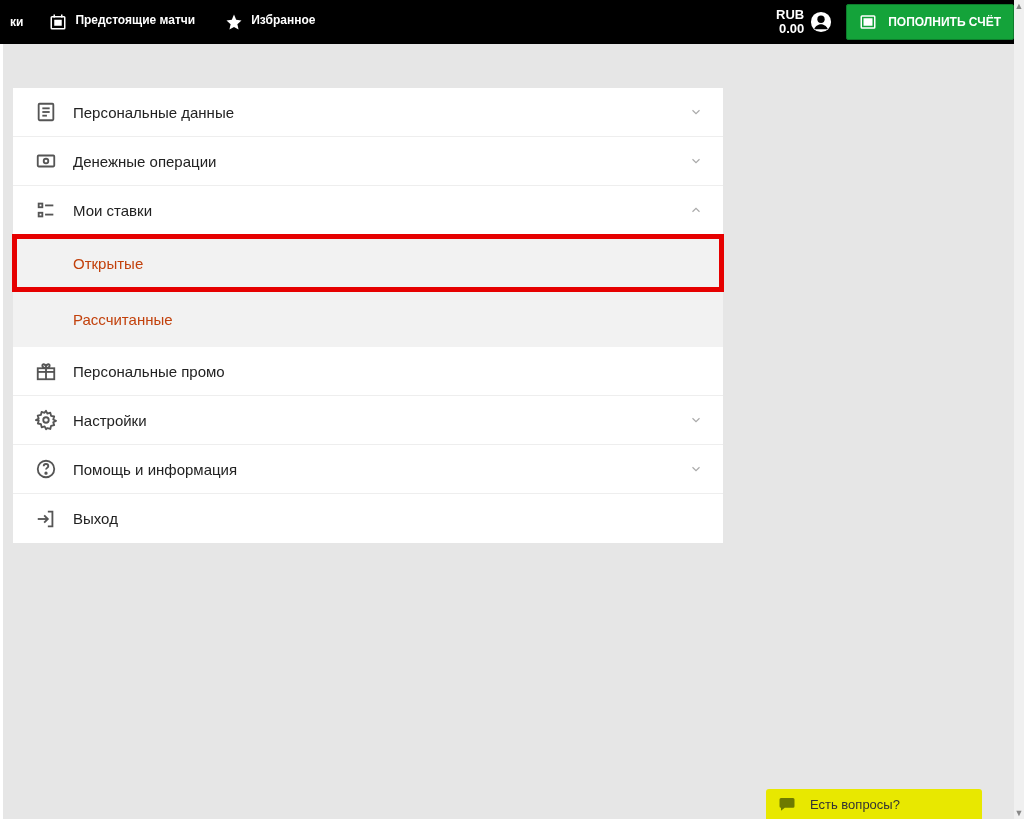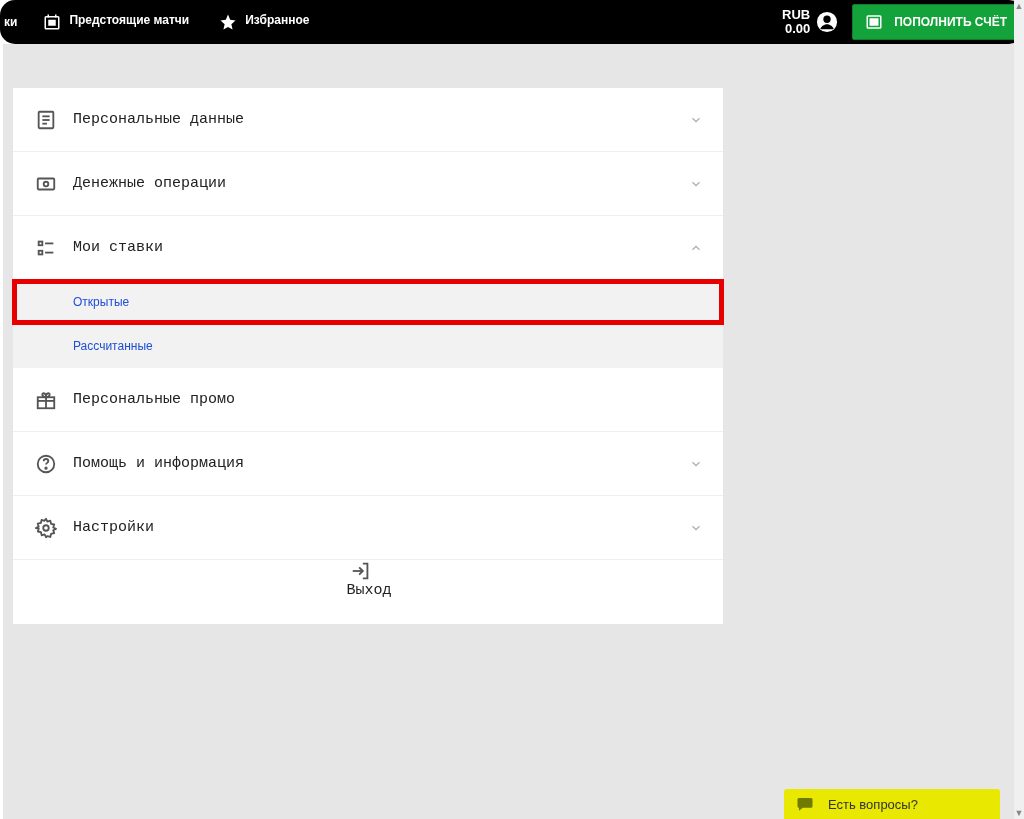--- a/index.html
+++ b/index.html
@@ -12,23 +12,22 @@
     position: relative;
   }
   .topbar {
     background: #000;
     height: 44px;
     display: flex;
     align-items: center;
     color: #fff;
     font-size: 12px;
     font-weight: bold;
-    padding: 0 4px;
+    padding: 0 10px;
     position: relative;
-    border-radius: 15px;
   }
   .topbar .left-frag {
     display: flex;
     align-items: center;
     gap: 6px;
     margin-right: 26px;
   }
   .topbar .nav-item {
     display: flex;
     align-items: flex-start;
@@ -72,65 +71,64 @@
     overflow: hidden;
   }
   .menu-panel {
     background: #fff;
     margin: 44px 0 0 10px;
     width: 710px;
   }
   .menu-item {
     display: flex;
     align-items: center;
-    height: 64px;
+    height: 49px;
     padding: 0 20px 0 22px;
     border-bottom: 1px solid #eee;
     color: #222;
     font-size: 15px;
     cursor: pointer;
     position: relative;
-    font-family: Liberation Mono, monospace;
-  }
-  .menu-item:last-child { border-bottom: none; flex-direction: column; }
+  }
+  .menu-item:last-child { border-bottom: none; }
   .menu-item .mi-icon {
     width: 22px;
     height: 22px;
     margin-right: 16px;
     color: #555;
     flex-shrink: 0;
   }
   .menu-item .mi-label { flex: 1; }
   .menu-item .chev {
     color: #aaa;
     width: 14px;
     height: 14px;
   }
   .submenu {
     background: #f2f2f2;
   }
   .submenu-item {
-    height: 44px;
+    height: 56px;
     display: flex;
     align-items: center;
     padding-left: 60px;
-    color: #1d4ed8;
-    font-size: 12px;
+    color: #c2410c;
+    font-size: 15px;
     cursor: pointer;
   }
   .submenu-item.highlighted {
     outline: 5px solid #e60000;
     outline-offset: -4px;
     position: relative;
     z-index: 2;
   }
   .chat-widget {
     position: absolute;
     bottom: 0;
-    right: 14px;
+    right: 32px;
     background: #e8e800;
     width: 216px;
     height: 30px;
     display: flex;
     align-items: center;
     padding: 0 12px;
     font-size: 13px;
     color: #333;
     cursor: pointer;
     border-top-left-radius: 3px;
@@ -258,36 +256,36 @@
           <rect x="3" y="9" width="18" height="12"></rect>
           <line x1="3" y1="13" x2="21" y2="13"></line>
           <line x1="12" y1="9" x2="12" y2="21"></line>
           <path d="M12 9c-2 0-4-1-4-3s3-2 4 1c1-3 4-3 4-1s-2 3-4 3z"></path>
         </svg>
       <span class="mi-label">Персональные промо</span>
     </div>
 
     <div class="menu-item">
       <svg class="mi-icon" viewBox="0 0 24 24" fill="none" stroke="currentColor" stroke-width="2">
+          <circle cx="12" cy="12" r="3"></circle>
+          <path d="M12 2l1.5 3 3.2-1 .8 3.4 3.4.8-1 3.2 3 1.5-3 1.5 1 3.2-3.4.8-.8 3.4-3.2-1L12 22l-1.5-3-3.2 1-.8-3.4-3.4-.8 1-3.2L1 12l3-1.5-1-3.2 3.4-.8.8-3.4 3.2 1z" stroke-linejoin="round"></path>
+        </svg>
+      <span class="mi-label">Настройки</span>
+      <svg class="chev" viewBox="0 0 24 24" fill="none" stroke="currentColor" stroke-width="2">
+          <polyline points="6 9 12 15 18 9"></polyline>
+        </svg>
+    </div>
+
+    <div class="menu-item">
+      <svg class="mi-icon" viewBox="0 0 24 24" fill="none" stroke="currentColor" stroke-width="2">
           <circle cx="12" cy="12" r="9"></circle>
           <path d="M9.5 9a2.5 2.5 0 115 0c0 1.5-2.5 2-2.5 3.5"></path>
           <circle cx="12" cy="16.5" r="0.8" fill="currentColor"></circle>
         </svg>
       <span class="mi-label">Помощь и информация</span>
-      <svg class="chev" viewBox="0 0 24 24" fill="none" stroke="currentColor" stroke-width="2">
-          <polyline points="6 9 12 15 18 9"></polyline>
-        </svg>
-    </div>
-
-    <div class="menu-item">
-      <svg class="mi-icon" viewBox="0 0 24 24" fill="none" stroke="currentColor" stroke-width="2">
-          <circle cx="12" cy="12" r="3"></circle>
-          <path d="M12 2l1.5 3 3.2-1 .8 3.4 3.4.8-1 3.2 3 1.5-3 1.5 1 3.2-3.4.8-.8 3.4-3.2-1L12 22l-1.5-3-3.2 1-.8-3.4-3.4-.8 1-3.2L1 12l3-1.5-1-3.2 3.4-.8.8-3.4 3.2 1z" stroke-linejoin="round"></path>
-        </svg>
-      <span class="mi-label">Настройки</span>
       <svg class="chev" viewBox="0 0 24 24" fill="none" stroke="currentColor" stroke-width="2">
           <polyline points="6 9 12 15 18 9"></polyline>
         </svg>
     </div>
 
     <div class="menu-item">
       <svg class="mi-icon" viewBox="0 0 24 24" fill="none" stroke="currentColor" stroke-width="2">
           <path d="M14 4h5v16h-5"></path>
           <polyline points="10 8 14 12 10 16"></polyline>
           <line x1="3" y1="12" x2="14" y2="12"></line>

